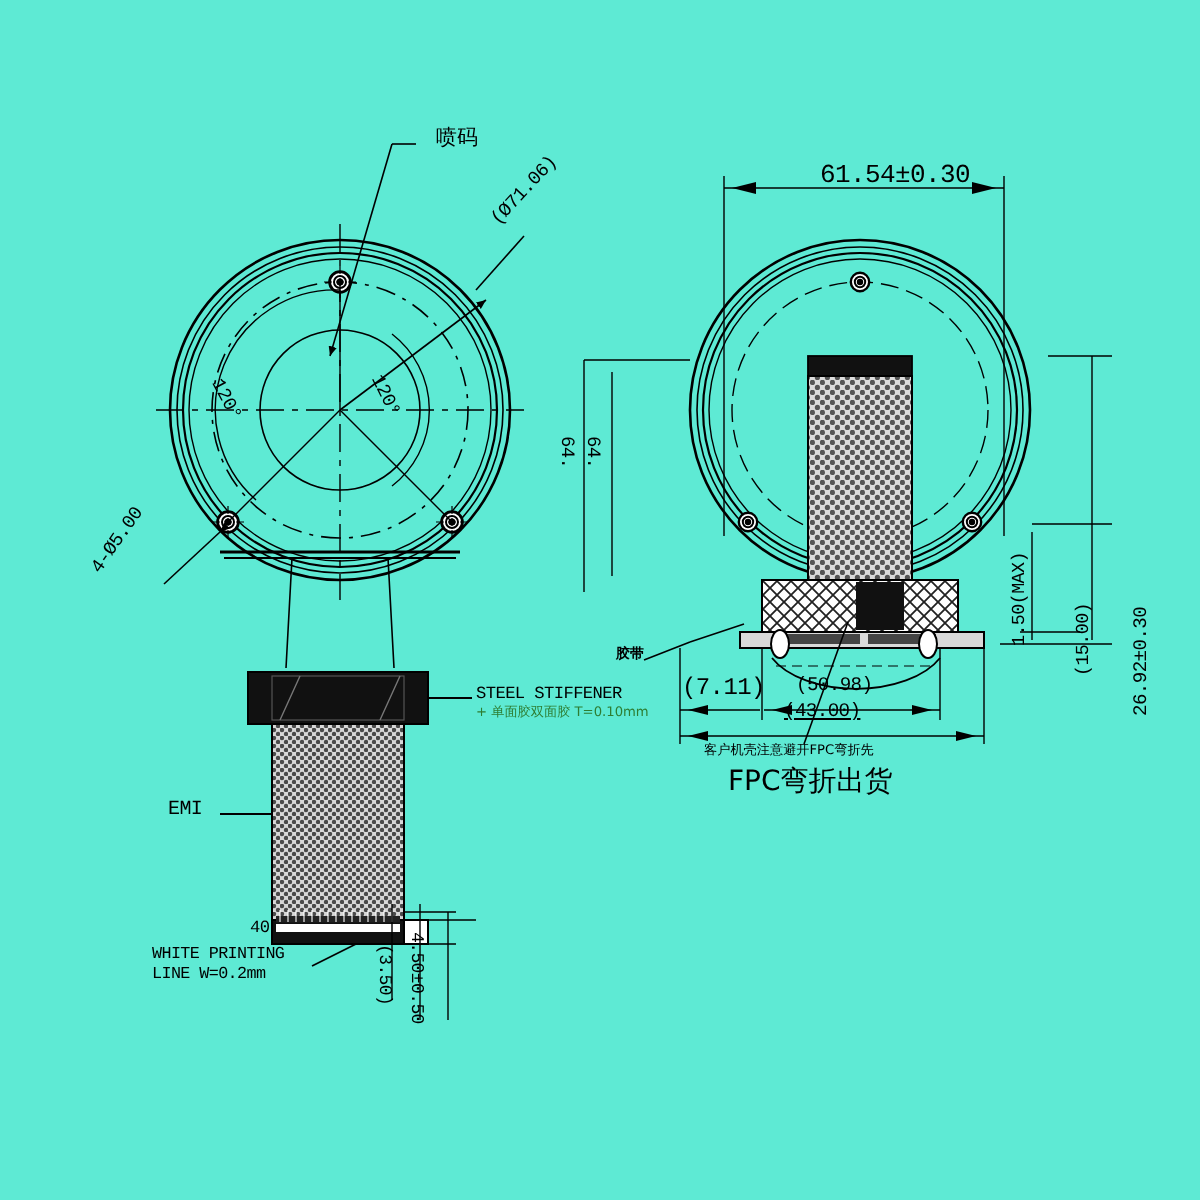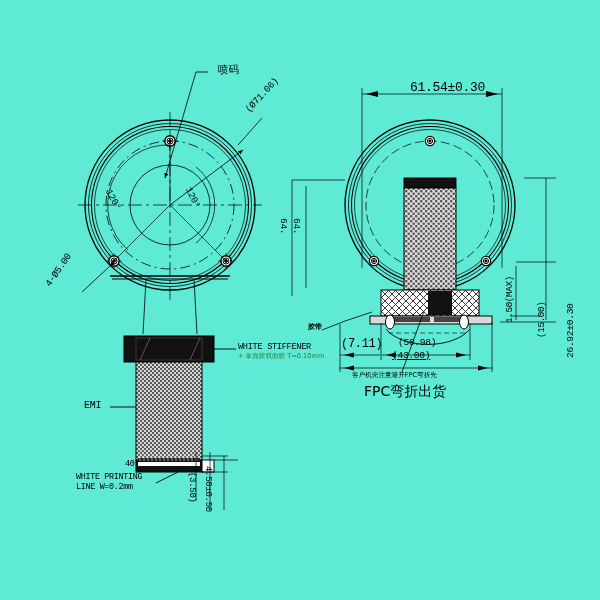--- a/index.html
+++ b/index.html
@@ -233,21 +233,21 @@
 
 <div class="lbl mono" style="left:112px;top:188px;font-size:9.5px;
      transform:rotate(62deg);transform-origin:left top;">120°</div>
 
 <div class="lbl mono" style="left:192px;top:186px;font-size:9.5px;
      transform:rotate(64deg);transform-origin:left top;">120°</div>
 
 <div class="lbl mono" style="left:44px;top:283px;font-size:9.5px;
      transform:rotate(-55deg);transform-origin:left top;">4-Ø5.00</div>
 
-<div class="lbl mono" style="left:238px;top:343px;font-size:8.6px;">WHITE  STIFFENER</div>
+<div class="lbl mono" style="left:238px;top:343px;font-size:8.6px;">STEEL  STIFFENER</div>
 
 <div class="lbl cn grn" style="left:238px;top:353px;font-size:6.6px;">+ 单面胶双面胶 T=0.10mm</div>
 
 <div class="lbl mono" style="left:84px;top:401px;font-size:10px;">EMI</div>
 
 <div class="lbl mono" style="left:76px;top:473px;font-size:8.4px;">WHITE PRINTING</div>
 <div class="lbl mono" style="left:76px;top:483px;font-size:8.4px;">LINE W=0.2mm</div>
 
 <div class="lbl mono" style="left:125px;top:460px;font-size:8.6px;">40</div>
 

